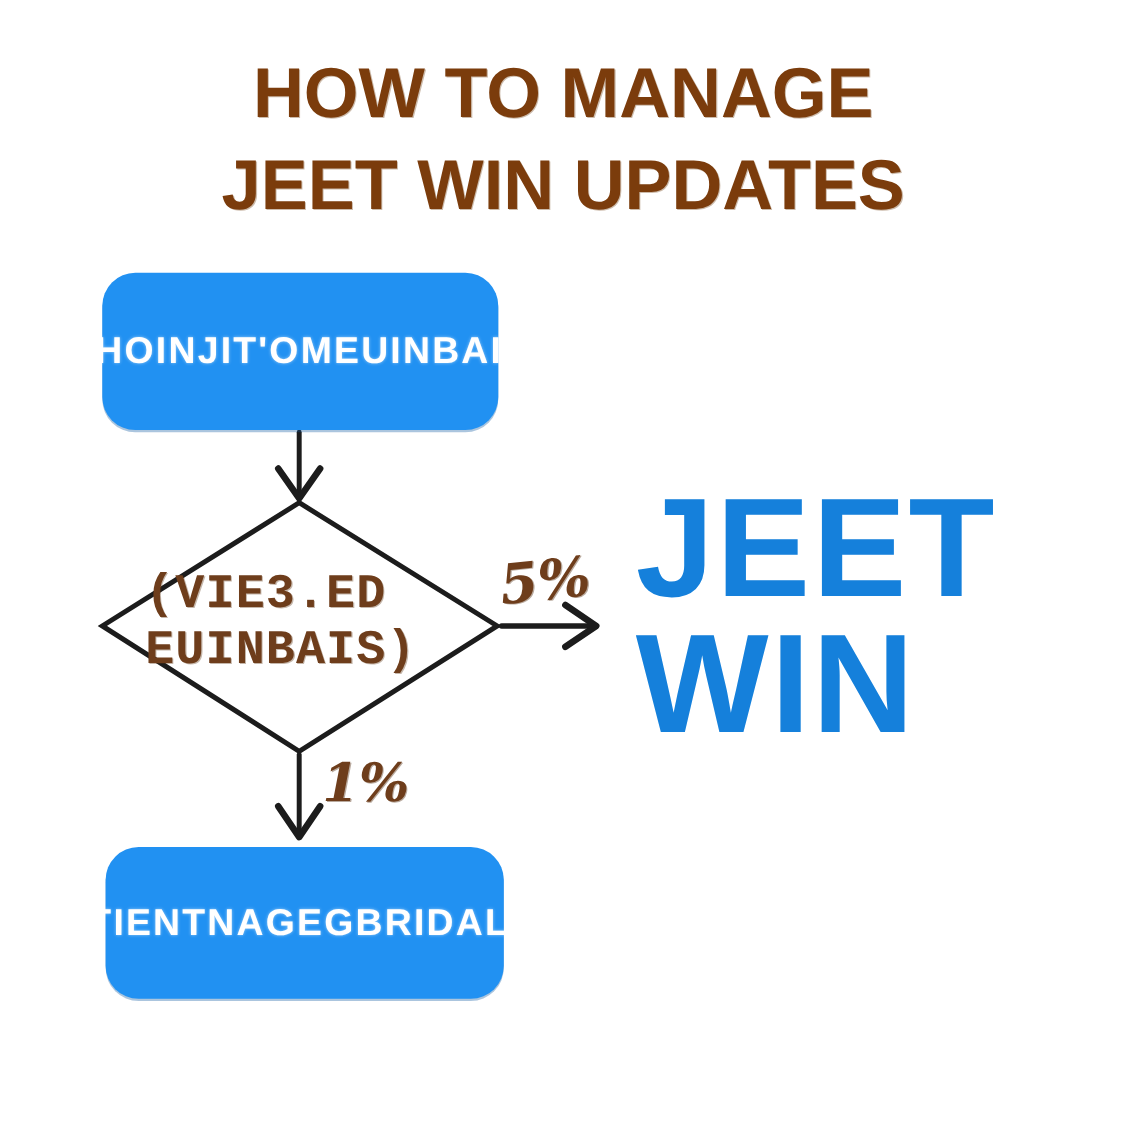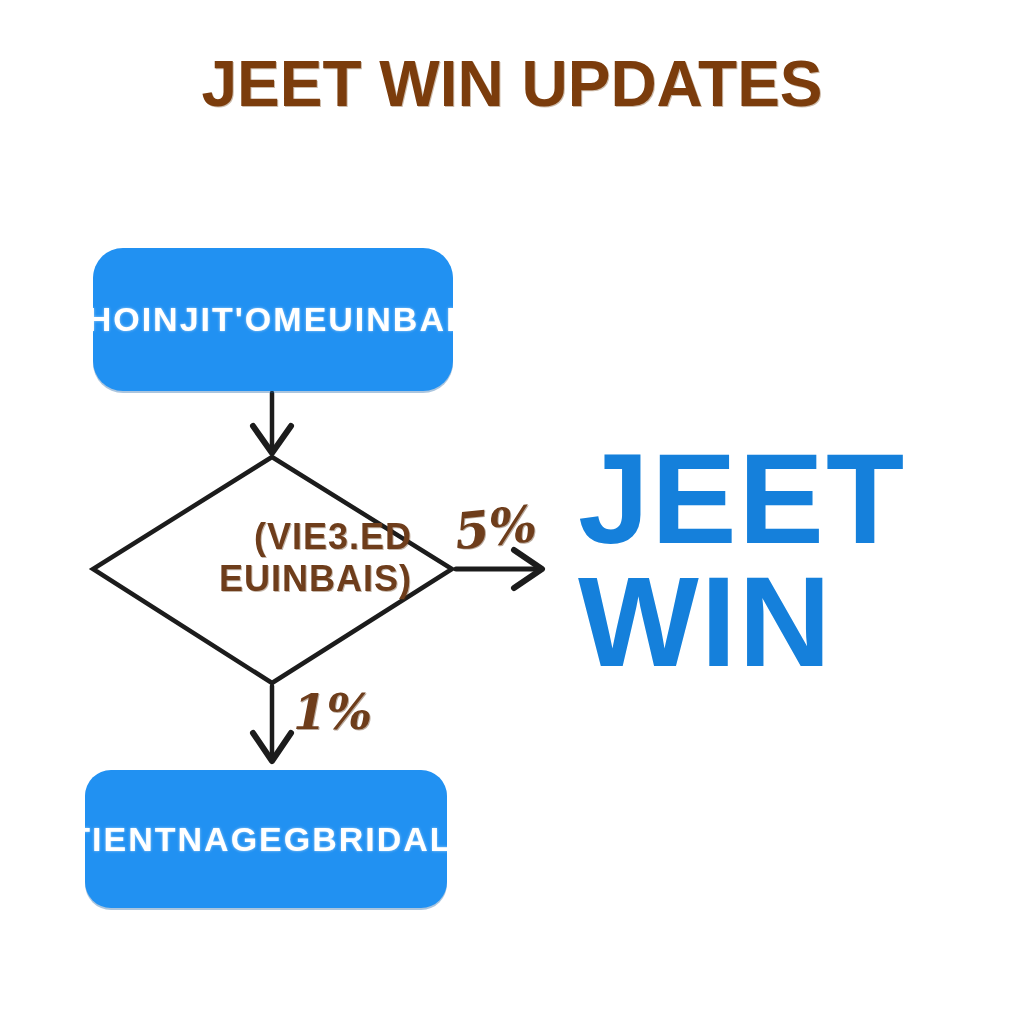--- a/index.html
+++ b/index.html
@@ -45,33 +45,33 @@
     color: #ffffff;
     font-weight: bold;
     font-size: 34px;
     letter-spacing: 2px;
     line-height: 1.32;
     text-align: center;
     text-shadow: 0 0 3px rgba(255,255,255,0.55);
     box-shadow: 0 2px 0 rgba(13, 90, 160, 0.35);
   }
   .node-start { left: 93px;  top: 248px; width: 360px; height: 143px; }
-  .node-end   { left: 85px;  top: 770px; width: 362px; height: 138px; border-radius: 26px; }
+  .node-end   { left: 96px;  top: 770px; width: 362px; height: 138px; }
 
   
   .decision-label {
     position: absolute;
     left: 132px;
     top: 516px;
     width: 280px;
-    text-align: right;
+    text-align: left;
     color: #6e3d1b;
-    font-family: Liberation Sans, sans-serif;
+    font-family: Liberation Mono, monospace;
     font-weight: bold;
-    font-size: 36px;
+    font-size: 44px;
     line-height: 1.17;
     letter-spacing: 1px;
     text-shadow: 1px 1px 0 rgba(90, 48, 15, 0.35);
   }
   .decision-label .d-line { display: block; }
 
   
   .branch-label {
     position: absolute;
     color: #6e3d1b;
@@ -104,20 +104,21 @@
     inset: 0;
     pointer-events: none;
   }
 </style>
 </head>
 <body>
 
 <div class="canvas">
 
   <div class="poster-title">
+    <span class="t-line">HOW TO MANAGE</span>
     <span class="t-line">JEET WIN UPDATES</span>
   </div>
 
   <svg class="connector-layer" width="1024" height="1024" viewBox="0 0 1024 1024" aria-hidden="true">
 
     <g stroke="#1c1c1c" fill="none" stroke-linecap="round" stroke-linejoin="round">
       <path d="M272,393 L272,449" stroke-width="4.5"></path>
       <path d="M253,426 L272,453 L291,426" stroke-width="6"></path>
     </g>
 

